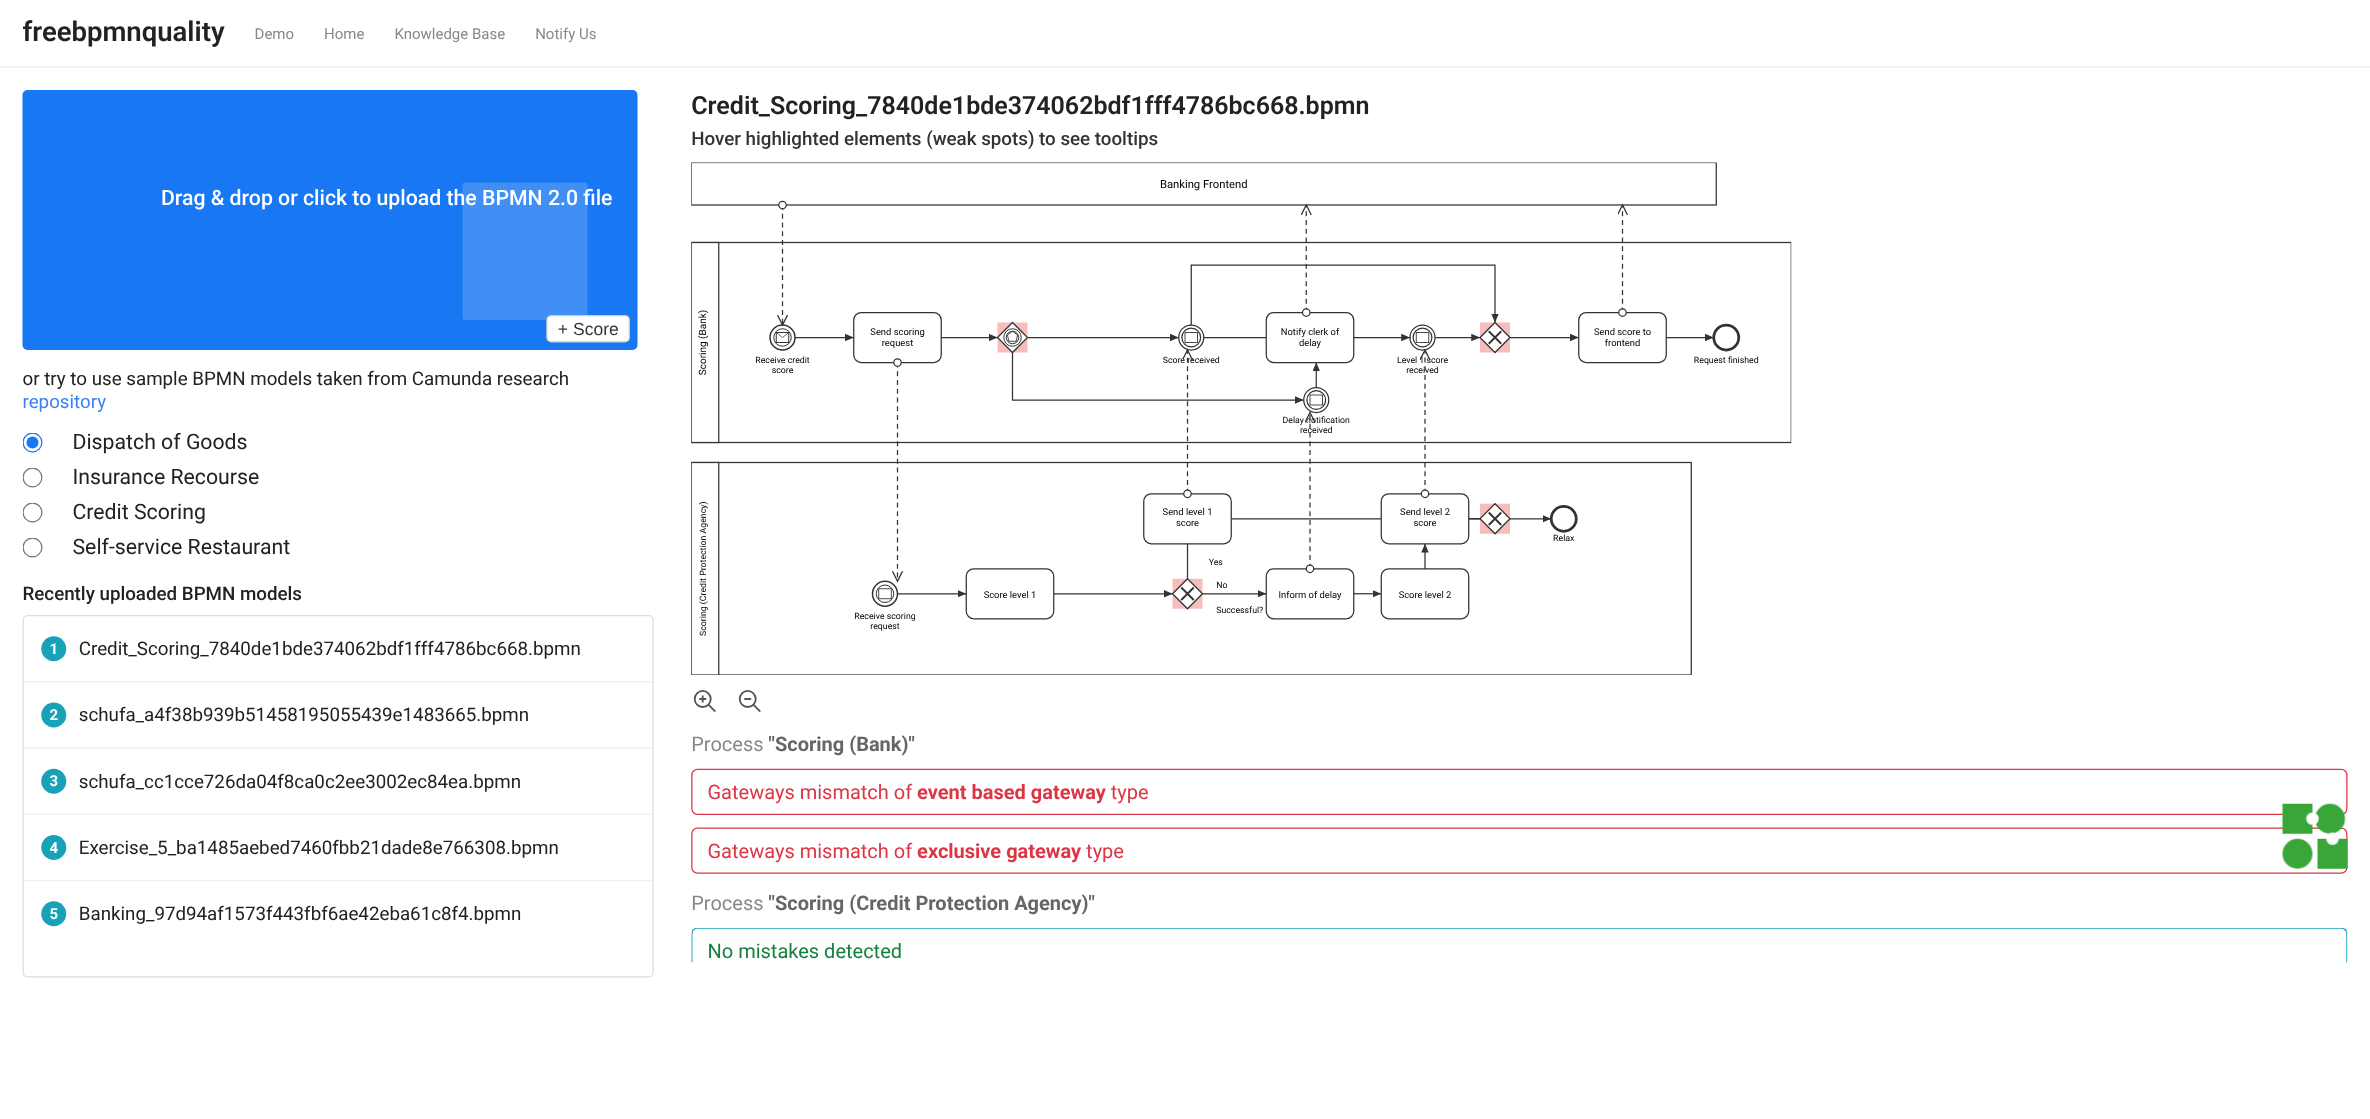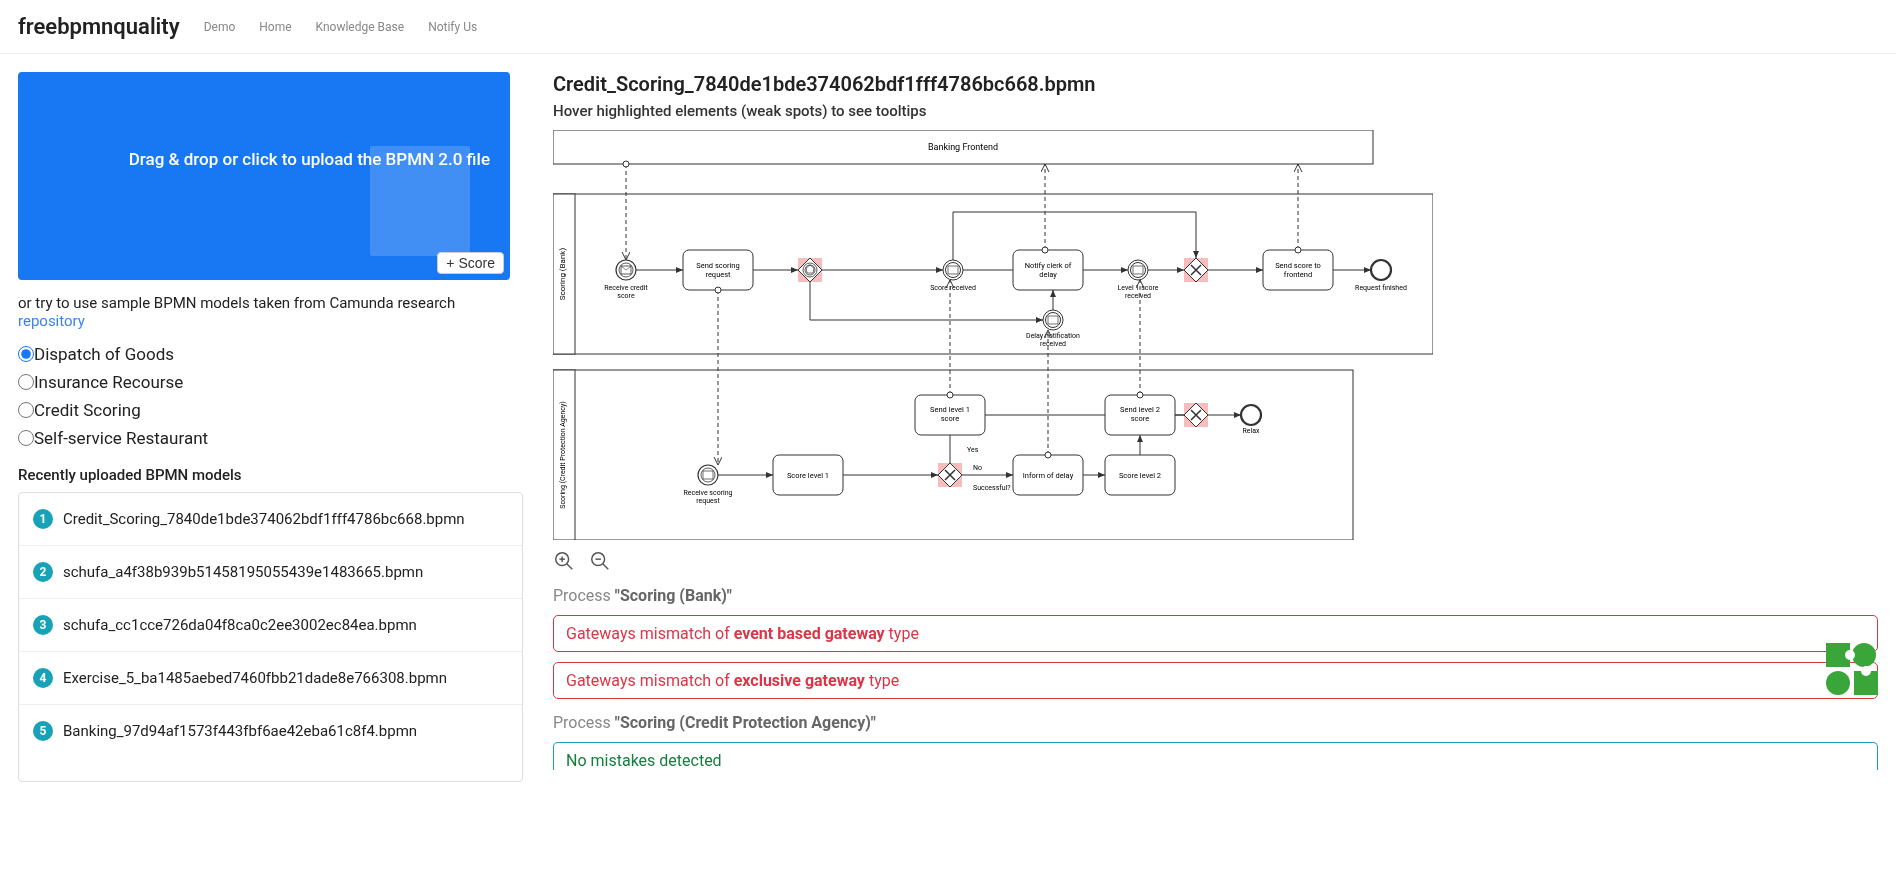--- a/index.html
+++ b/index.html
@@ -15,21 +15,21 @@
   
   .dropzone { position: relative; background: #1877f2; color: #fff; width: 492px; height: 208px; border-radius: 4px; display: flex; align-items: center; justify-content: center; font-size: 17px; font-weight: 500; }
   .dropzone-inner-rect { position: absolute; right: 40px; top: 74px; width: 100px; height: 110px; background: rgba(255,255,255,0.18); border-radius: 2px; }
   .dropzone-text { position: relative; z-index: 2; text-align: right; width: 100%; padding: 0 20px; margin-top: -34px; }
   .copy-btn { position: absolute; right: 6px; bottom: 6px; background: #fff; border: 1px solid #ccc; border-radius: 4px; padding: 2px 8px; font-size: 14px; color: #333; cursor: pointer; display: flex; align-items: center; gap: 4px; }
   
   .hint { font-size: 15px; margin-top: 14px; color: #222; }
   .hint a { color: #3b82f6; text-decoration: none; }
   
   .radio-group { margin-top: 10px; }
-  .radio-item { display: flex; align-items: center; gap: 0; font-size: 17px; padding: 4px 0; }
+  .radio-item { display: flex; align-items: center; gap: 24px; font-size: 17px; padding: 4px 0; }
   .radio-item input { width: 16px; height: 16px; accent-color: #1877f2; }
   
   .recent-label { font-size: 15px; margin-top: 14px; font-weight: 500; }
   .recent-list { margin-top: 8px; border: 1px solid #ddd; border-radius: 4px; height: 290px; overflow-y: auto; }
   .recent-item { display: flex; align-items: center; gap: 10px; padding: 16px 14px; border-bottom: 1px solid #eee; font-size: 15px; cursor: pointer; }
   .recent-item:last-child { border-bottom: none; }
   .num-badge { width: 20px; height: 20px; border-radius: 50%; background: #17a2b8; color: #fff; font-size: 12px; font-weight: 700; display: flex; align-items: center; justify-content: center; flex-shrink: 0; }
   
   .file-title { font-size: 20px; font-weight: 600; margin-bottom: 6px; }
   .file-sub { font-size: 15px; font-weight: 500; color: #333; margin-bottom: 10px; }

